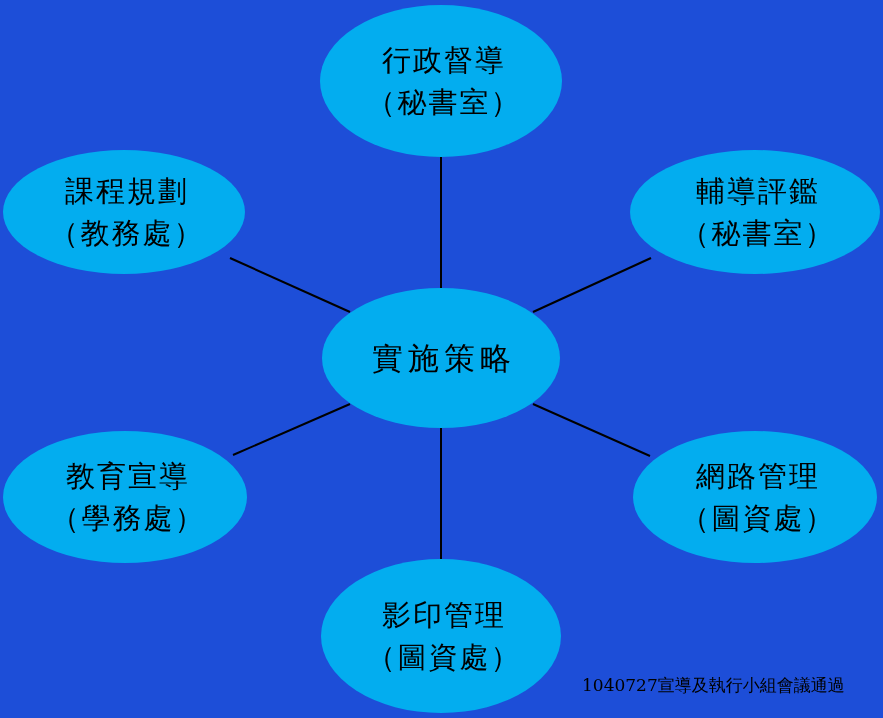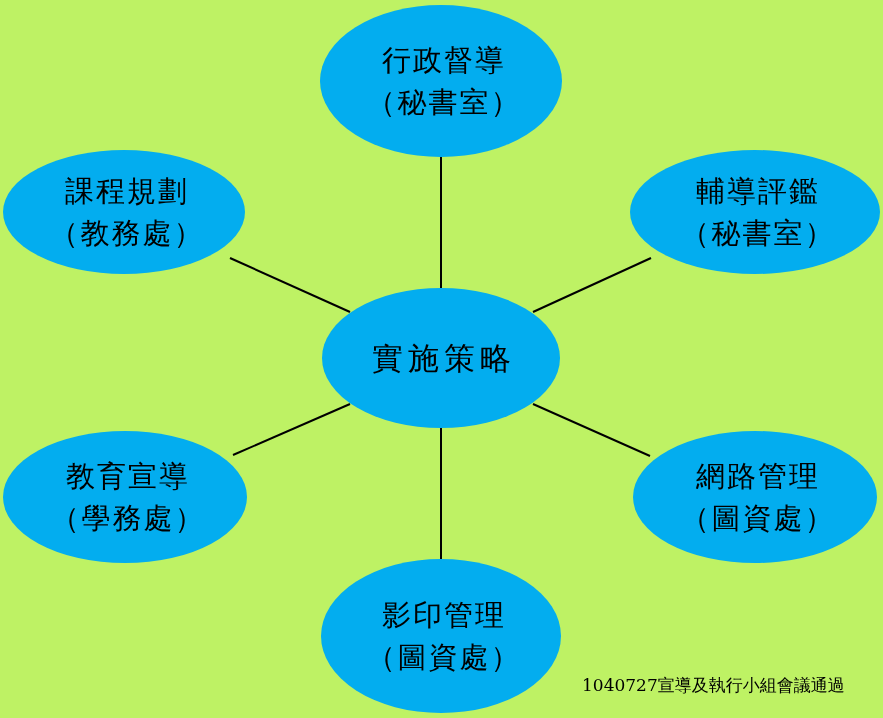--- a/index.html
+++ b/index.html
@@ -11,21 +11,21 @@
   body {
     width: 883px;
     height: 718px;
     overflow: hidden;
     font-family: "DejaVu Sans", "Liberation Sans", sans-serif;
   }
   #diagram-root {
     position: relative;
     width: 883px;
     height: 718px;
-    background: #bef264;
+    background: #1d4ed8;
   }
   svg#diagram-svg {
     position: absolute;
     top: 0;
     left: 0;
     width: 883px;
     height: 718px;
     display: block;
   }
   .node-ellipse {

